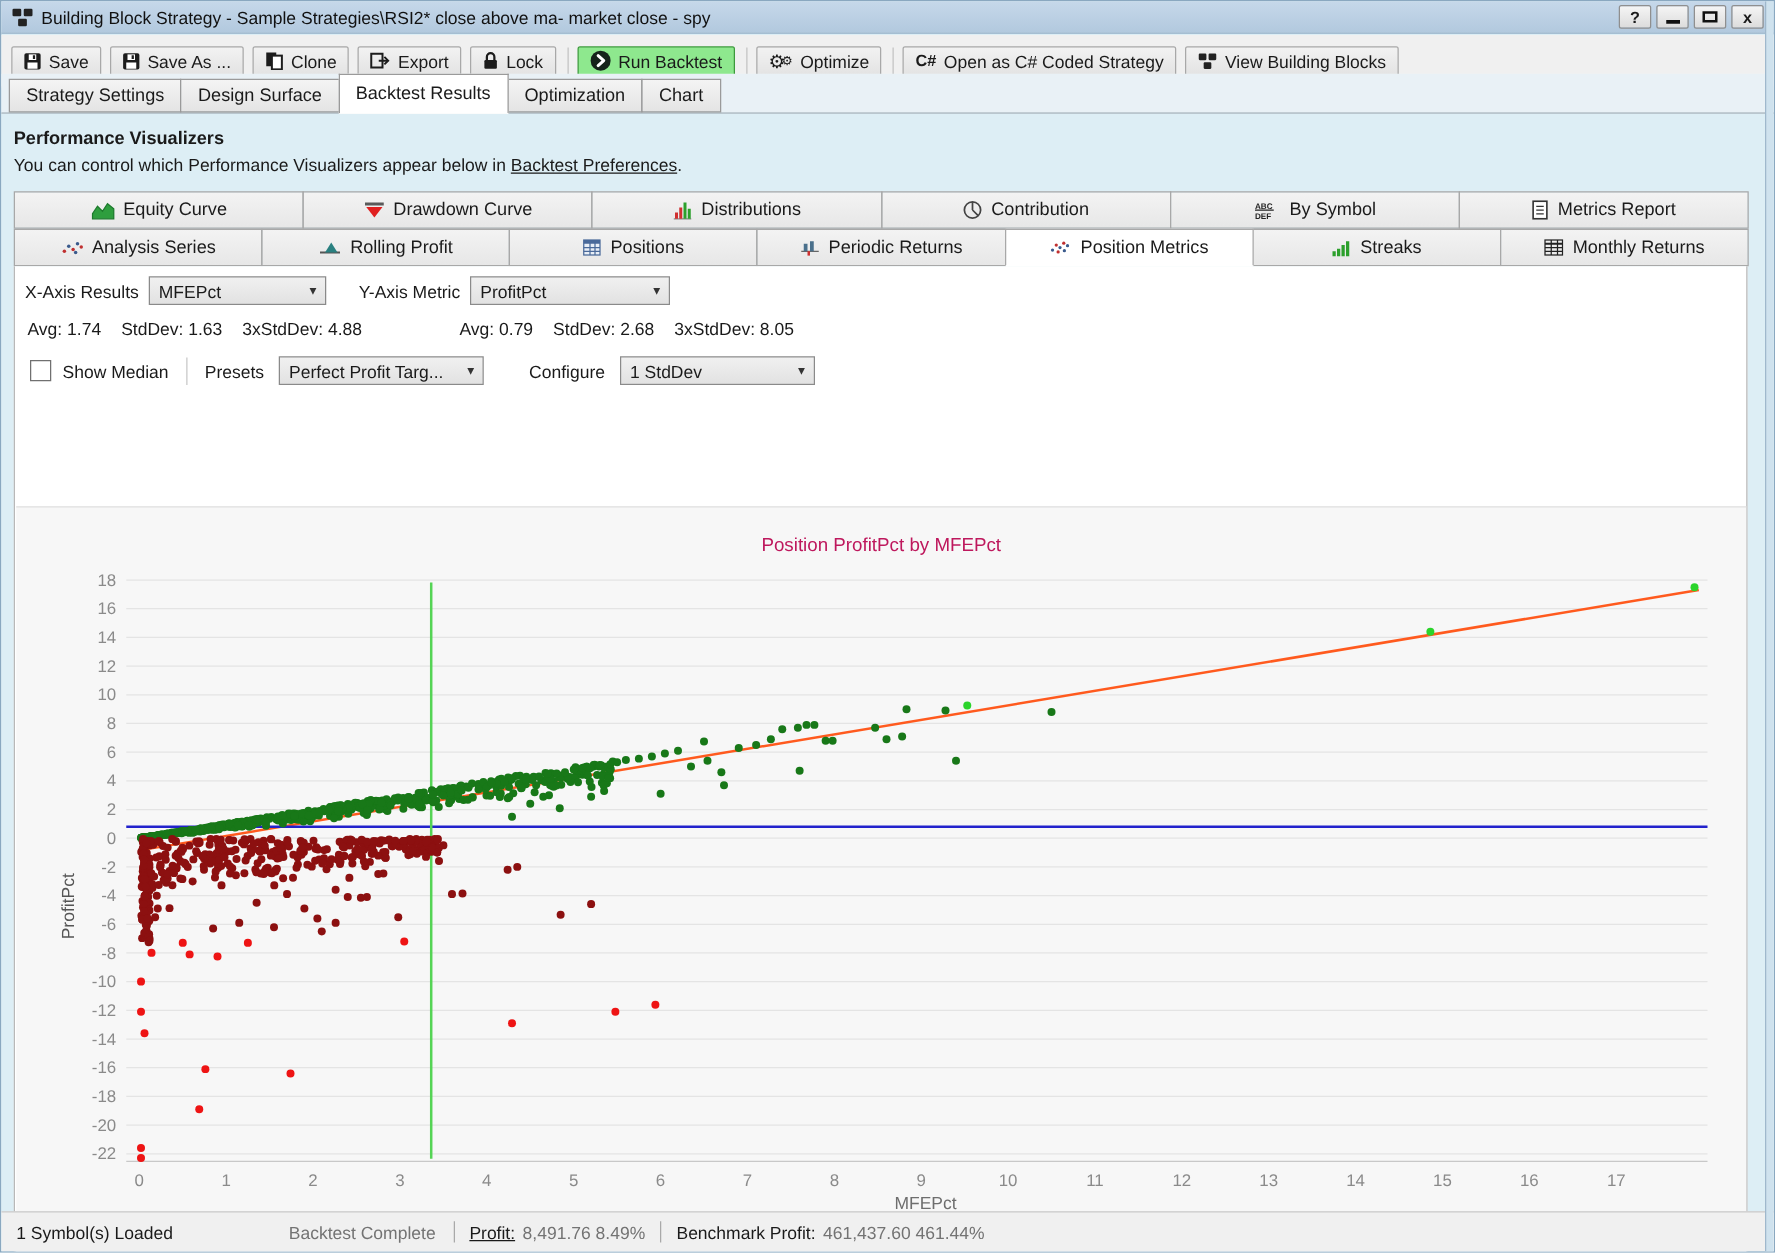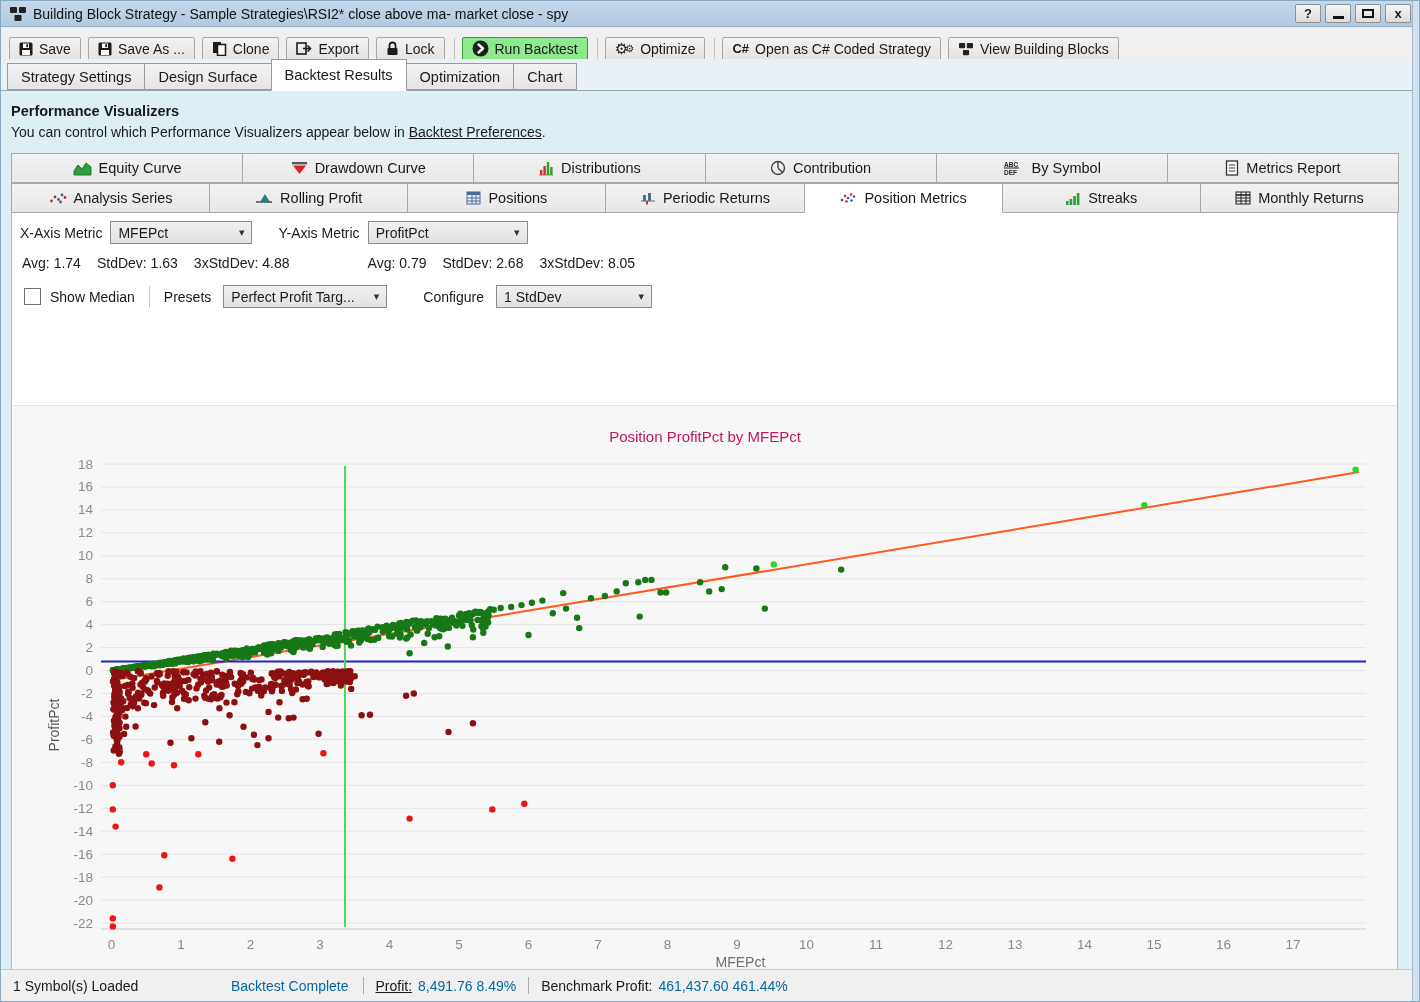--- a/index.html
+++ b/index.html
@@ -86,21 +86,21 @@
   #chart-svg { position:absolute; left:0; top:0; }
   .legend { position:absolute; left:150px; right:120px; top:588px; height:30px;
     display:flex; align-items:center; justify-content:space-between; }
   .legitem { display:flex; align-items:center; gap:10px; font-size:14px; color:#3c3c3c; }
 
   
   .statusbar { position:absolute; left:0; bottom:0; width:1420px; height:32px;
     background:#f0f0f0; border-top:1px solid #c9c9c9; display:flex; align-items:center;
     font-size:14px; padding-left:12px; }
   .sb-sep { width:1px; height:17px; background:#a9a9a9; margin:0 12px; }
-  .green-text { color:#0369a1; }
+  .green-text { color:#737373; }
   .sb-symbols { width:218px; }
   .sb-bc { margin-right:2px; }
 
   .rightstrip { position:absolute; right:0; top:0; width:7px; height:1002px;
     background:#cfe2ee; border-left:1px solid #9fb8cc; }
 </style>
 </head>
 <body>
 
 <div class="titlebar">
@@ -361,21 +361,21 @@
             <line x1="6" y1="1" x2="6" y2="13" stroke="#222"></line>
             <line x1="11" y1="1" x2="11" y2="13" stroke="#222"></line>
           </svg>
         </span>
       <span>Monthly Returns</span>
     </div>
   </div>
 
   <div class="panel">
     <div class="crow1">
-      <span class="clabel">X-Axis Metric</span>
+      <span class="clabel">X-Axis Results</span>
       <div class="dropdown dd-x">
         <span>MFEPct</span>
         <span class="chev">▾</span>
       </div>
       <span class="clabel">Y-Axis Metric</span>
       <div class="dropdown dd-y">
         <span>ProfitPct</span>
         <span class="chev">▾</span>
       </div>
     </div>

